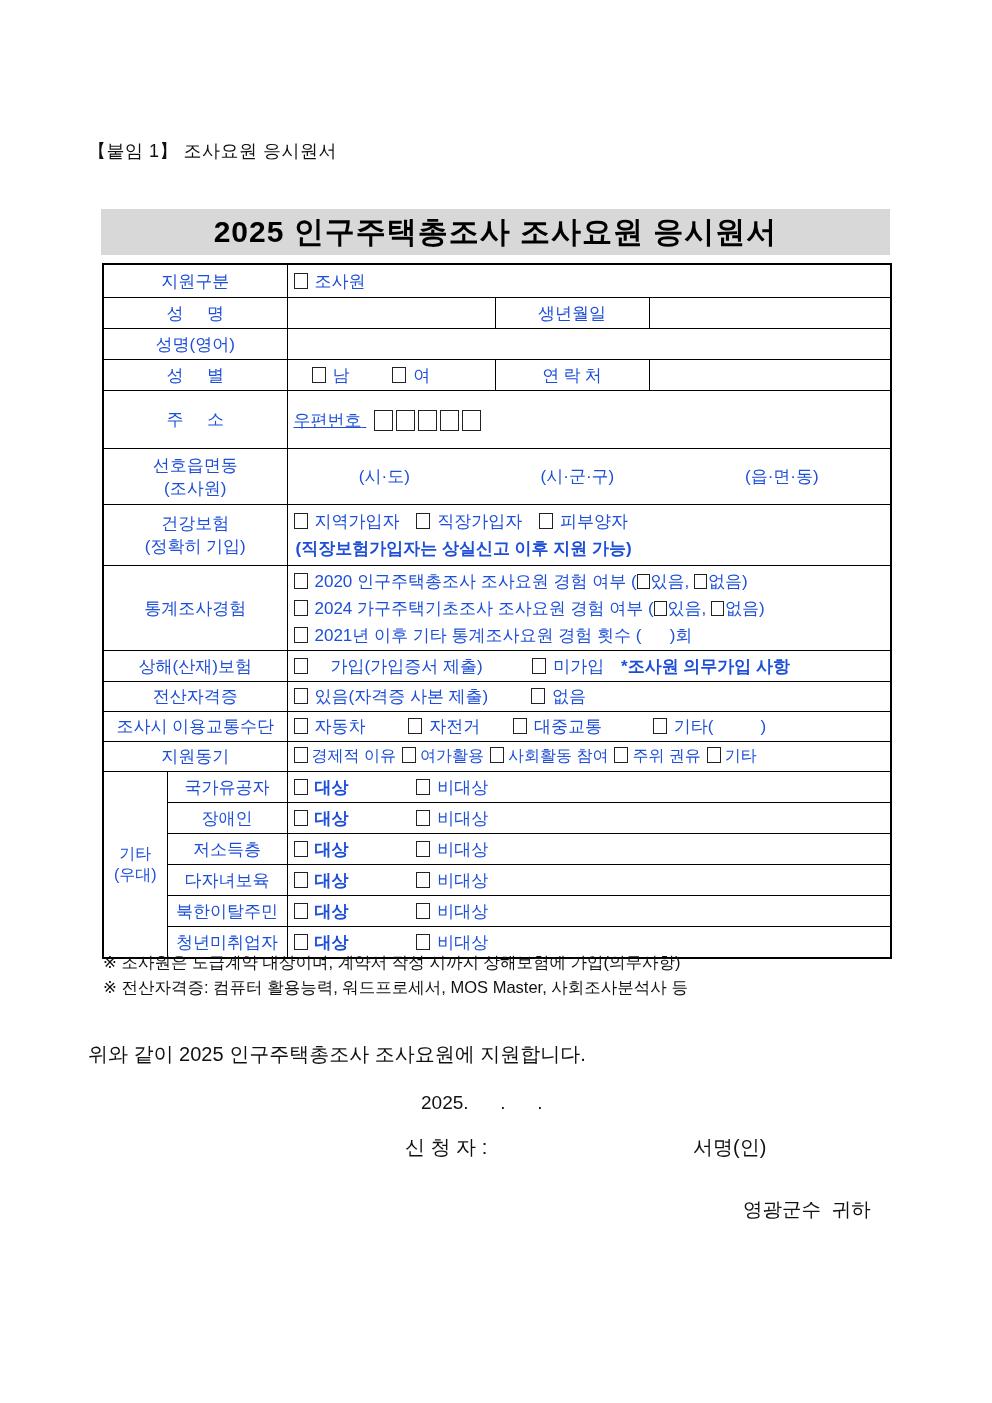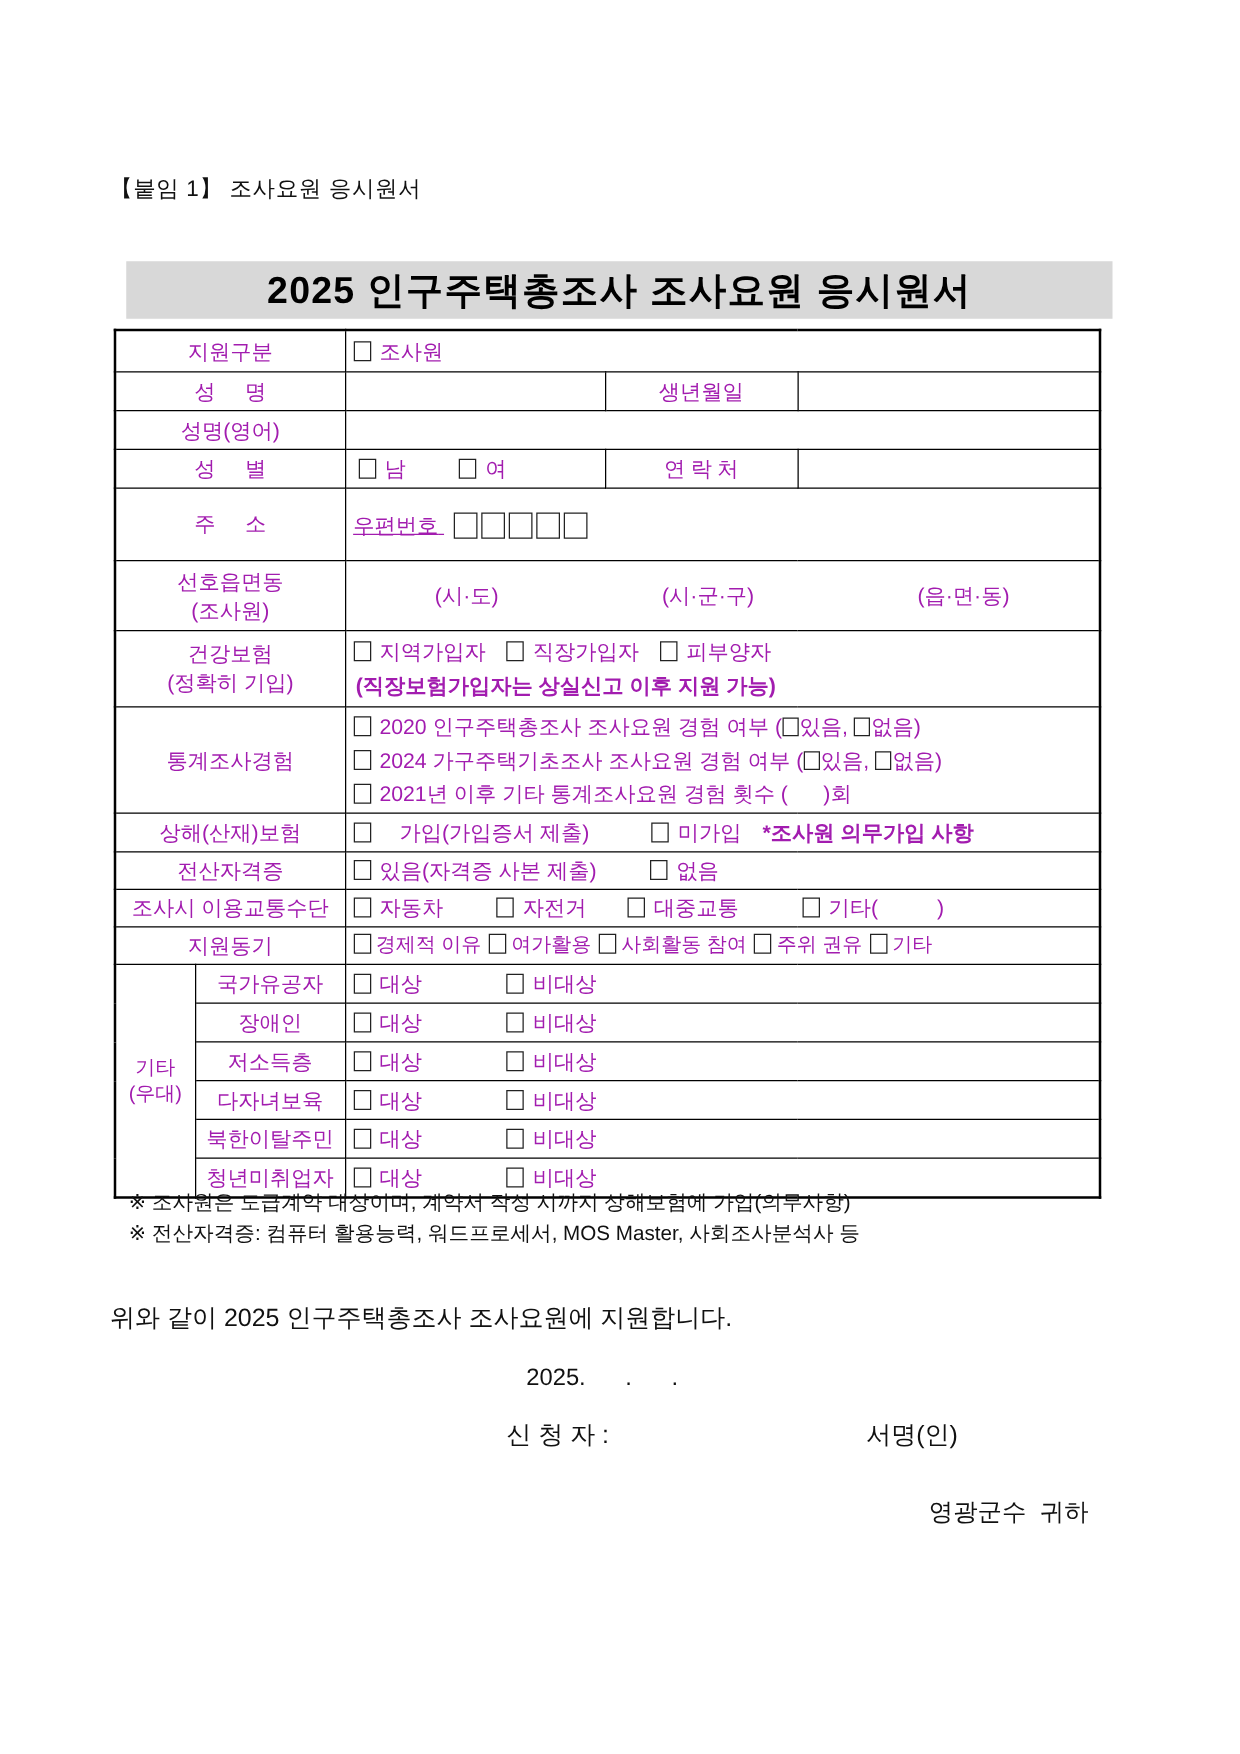--- a/index.html
+++ b/index.html
@@ -9,43 +9,43 @@
     overflow:hidden;
   }
   .abs{position:absolute;}
   .attachment{left:88px;top:139px;font-size:18px;letter-spacing:.5px;}
   .title-bar{
     left:101px;top:189px;width:789px;height:46px;background:#d8d8d8;
     display:flex;align-items:center;justify-content:center;margin-top:20px;
   }
   .title-bar .t{font-size:30px;font-weight:bold;letter-spacing:1px;color:#000;}
   table.form{
-    position:absolute;left:91px;top:263px;width:789px;
-    border-collapse:collapse;table-layout:fixed;font-size:17px;color:#a21caf;
+    position:absolute;left:102px;top:263px;width:789px;
+    border-collapse:collapse;table-layout:fixed;font-size:17px;color:#1d4ed8;
   }
   table.form td{border:1px solid #000;padding:1px 6px;vertical-align:middle;}
   table.form{border:2px solid #000;}
   td.lab{text-align:center;padding:1px 2px;}
   td.mid{text-align:center;font-family:Liberation Serif, serif;}
   td.top{vertical-align:top;}
   .cb{
     display:inline-block;width:14px;height:16px;border:1.6px solid #222;
     vertical-align:-2px;margin-right:7px;background:#fff;box-sizing:border-box;
   }
   .cbi{ 
     display:inline-block;width:13px;height:15px;border:1.5px solid #222;
     vertical-align:-2px;margin-right:1px;background:#fff;box-sizing:border-box;
   }
   .pbox{
     display:inline-block;width:19px;height:21px;border:1.6px solid #222;
     margin-right:3px;vertical-align:-5px;background:#fff;box-sizing:border-box;
   }
   .gap28{margin-right:28px;} .gap34{margin-right:46px;} .gap38{margin-right:38px;}
   .gap45{margin-right:45px;margin-left:16px;} .gap12{margin-right:12px;}
-  .w120{display:inline-block;width:118px;}
+  .w120{display:inline-block;width:118px;font-weight:bold;}
   .bold{font-weight:bold;}
   .line{line-height:27px;white-space:nowrap;}
   .spread{display:flex;justify-content:space-around;align-items:center;}
   .motive-cell{font-size:16px;white-space:nowrap;padding:1px 3px;}
   .motive-cell .cb{margin-right:4px;}
   .motive-cell .opt{margin-right:6px;}
   .notes{left:103px;top:950px;font-size:16.5px;line-height:25px;}
   .declaration{left:88px;top:1041px;font-size:20px;}
   .date-line{left:421px;top:1092px;font-size:19px;}
   .applicant-line{left:0;top:1134px;width:992px;height:28px;font-size:20px;text-align:right;}
@@ -86,21 +86,21 @@
     <td></td>
   </tr>
 
   <tr>
     <td class="lab" colspan="2" style="height:28px">성명(영어)</td>
     <td colspan="3"></td>
   </tr>
 
   <tr>
     <td class="lab" colspan="2" style="height:28px">성&nbsp;&nbsp;&nbsp;&nbsp;&nbsp;별</td>
-    <td style="padding-left:10px;">
+    <td style="padding-left:24px;">
       <span class="cb"></span><span class="gap38">남</span>
       <span class="cb"></span><span>여</span>
     </td>
     <td class="mid">연&nbsp;락&nbsp;처</td>
     <td></td>
   </tr>
 
   <tr>
     <td class="lab" colspan="2" style="height:55px">주&nbsp;&nbsp;&nbsp;&nbsp;&nbsp;소</td>
     <td class="top" colspan="3">

